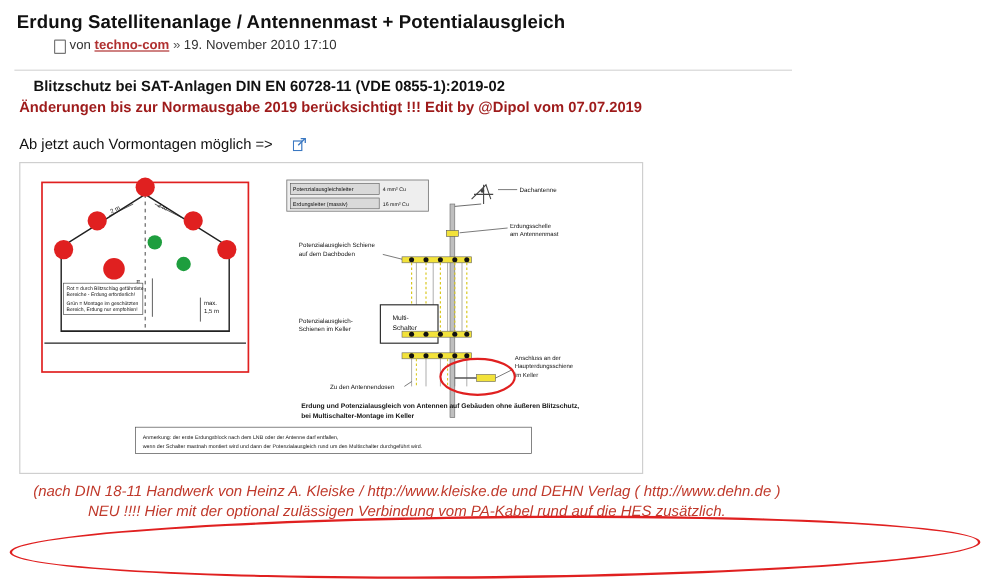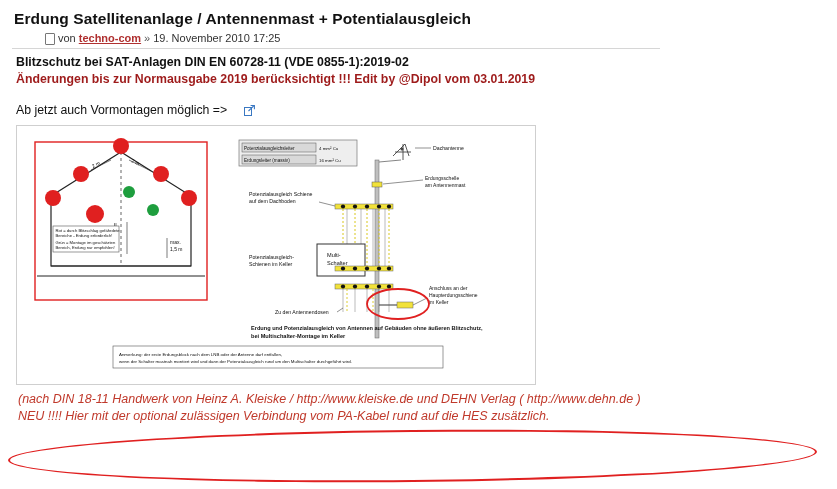--- a/index.html
+++ b/index.html
@@ -25,21 +25,21 @@
   .post-title {
     font-size: 15.5px;
     font-weight: bold;
     color: #111111;
     margin: 2px 0 4px 2px;
     letter-spacing: 0.1px;
   }
   .byline {
     font-size: 11px;
     color: #333333;
-    margin: 0 0 4px 3px;
+    margin: 0 0 14px 3px;
     display: flex;
     align-items: center;
     gap: 3px;
     padding-left: 30px;
   }
   .byline .doc-icon {
     display: inline-block;
     width: 8px;
     height: 10px;
     border: 1px solid #777;
@@ -63,20 +63,21 @@
   }
   .body-text {
     font-size: 12px;
     color: #111;
     margin-left: 4px;
   }
   .line-bold {
     font-weight: bold;
     margin-bottom: 3px;
     font-size: 12.3px;
+    margin-left: 12px;
   }
   .line-bold-red {
     font-weight: bold;
     color: #9e1b1b;
     margin-bottom: 3px;
     font-size: 12.3px;
   }
   .spacer-line {
     height: 14px;
   }
@@ -113,20 +114,21 @@
   
   .caption {
     margin: 6px 0 0 6px;
     font-size: 12.5px;
     font-style: italic;
     color: #222;
     line-height: 1.35;
   }
   .caption .red {
     color: #c0392b;
+    text-align: center;
   }
   
   .ellipse-overlay {
     position: absolute;
     border: 2px solid #e02020;
     border-radius: 50%;
     pointer-events: none;
   }
   #ell-bottom {
     left: 8px;
@@ -141,28 +143,28 @@
 
 <div class="page">
 
   <div class="post-title">Erdung Satellitenanlage / Antennenmast + Potentialausgleich</div>
 
   <div class="byline">
     <span class="doc-icon"></span>
     <span>von</span>
     <span class="author">techno-com</span>
     <span class="sep">»</span>
-    <span>19. November 2010 17:25</span>
+    <span>19. November 2010 17:10</span>
   </div>
 
   <hr class="hr-line">
 
   <div class="body-text">
     <div class="line-bold">Blitzschutz bei SAT-Anlagen DIN EN 60728-11 (VDE 0855-1):2019-02</div>
-    <div class="line-bold-red">Änderungen bis zur Normausgabe 2019 berücksichtigt !!! Edit by @Dipol vom 03.01.2019</div>
+    <div class="line-bold-red">Änderungen bis zur Normausgabe 2019 berücksichtigt !!! Edit by @Dipol vom 07.07.2019</div>
     <div class="spacer-line"></div>
     <div class="link-row">
       <span>Ab jetzt auch Vormontagen möglich =&gt;</span>
       <span class="ext-icon">
         <svg width="11" height="11" viewBox="0 0 11 11">
           <rect x="0.5" y="2.5" width="7" height="8" fill="#ffffff" stroke="#3a78c2" stroke-width="1"></rect>
           <path d="M4.5 6 L10 0.6" stroke="#3a78c2" stroke-width="1.1" fill="none"></path>
           <path d="M6.6 0.5 L10.4 0.5 L10.4 4.2" stroke="#3a78c2" stroke-width="1.1" fill="none"></path>
         </svg>
       </span>

